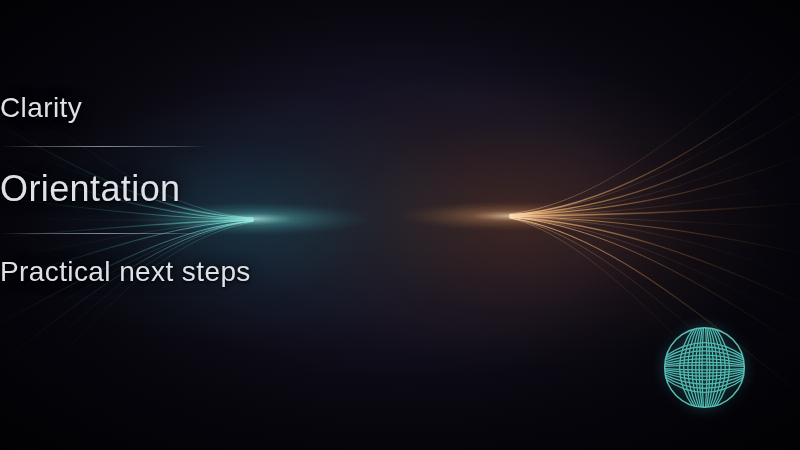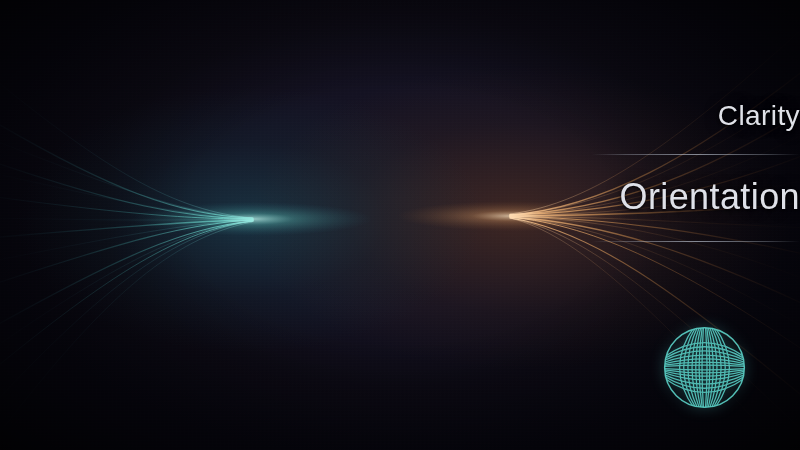--- a/index.html
+++ b/index.html
@@ -24,22 +24,22 @@
     background-image:
       repeating-linear-gradient(0deg, rgba(255,255,255,.035) 0px, rgba(255,255,255,0) 1px, rgba(255,255,255,0) 3px),
       repeating-linear-gradient(90deg, rgba(255,255,255,.03) 0px, rgba(255,255,255,0) 1px, rgba(255,255,255,0) 4px);
   }
   #vignette{
     background:radial-gradient(ellipse 560px 330px at 400px 215px, rgba(0,0,0,0) 38%, rgba(0,0,0,.45) 78%, rgba(0,0,0,.80) 100%);
   }
 
   
   #text-block{
-    position:absolute;left:0;top:100px;width:800px;
-    display:flex;flex-direction:column;align-items:flex-end;
+    position:absolute;left:0;top:92px;width:800px;
+    display:flex;flex-direction:column;align-items:flex-start;
   }
   .line{
     color:#dfe1e8;font-weight:300;letter-spacing:.4px;
     text-align:center;line-height:1.12;
     text-shadow:0 0 14px rgba(0,0,0,.85), 0 1px 3px rgba(0,0,0,.9);
     white-space:nowrap;
   }
   #line-1{font-size:28px;}
   #line-2{font-size:36px;}
   #line-3{font-size:28px;}
@@ -168,20 +168,21 @@
 
   <div id="text-block">
     <div class="line" id="line-1">Clarity</div>
     <div id="gap-a"></div>
     <div class="divider"></div>
     <div id="gap-b"></div>
     <div class="line" id="line-2">Orientation</div>
     <div id="gap-c"></div>
     <div class="divider"></div>
     <div id="gap-d"></div>
+    <div class="line" id="line-3">Practical next steps</div>
   </div>
 
   <svg id="logo-mark" width="83" height="83" viewBox="0 0 100 100">
     <defs>
       <clipPath id="logoClip">
           <circle cx="50" cy="50" r="48"></circle>
         </clipPath>
       <g id="arcSet">
         <path d="M-14,50 Q50,-10 114,50"></path>
         <path d="M-14,50 Q50,0 114,50"></path>

